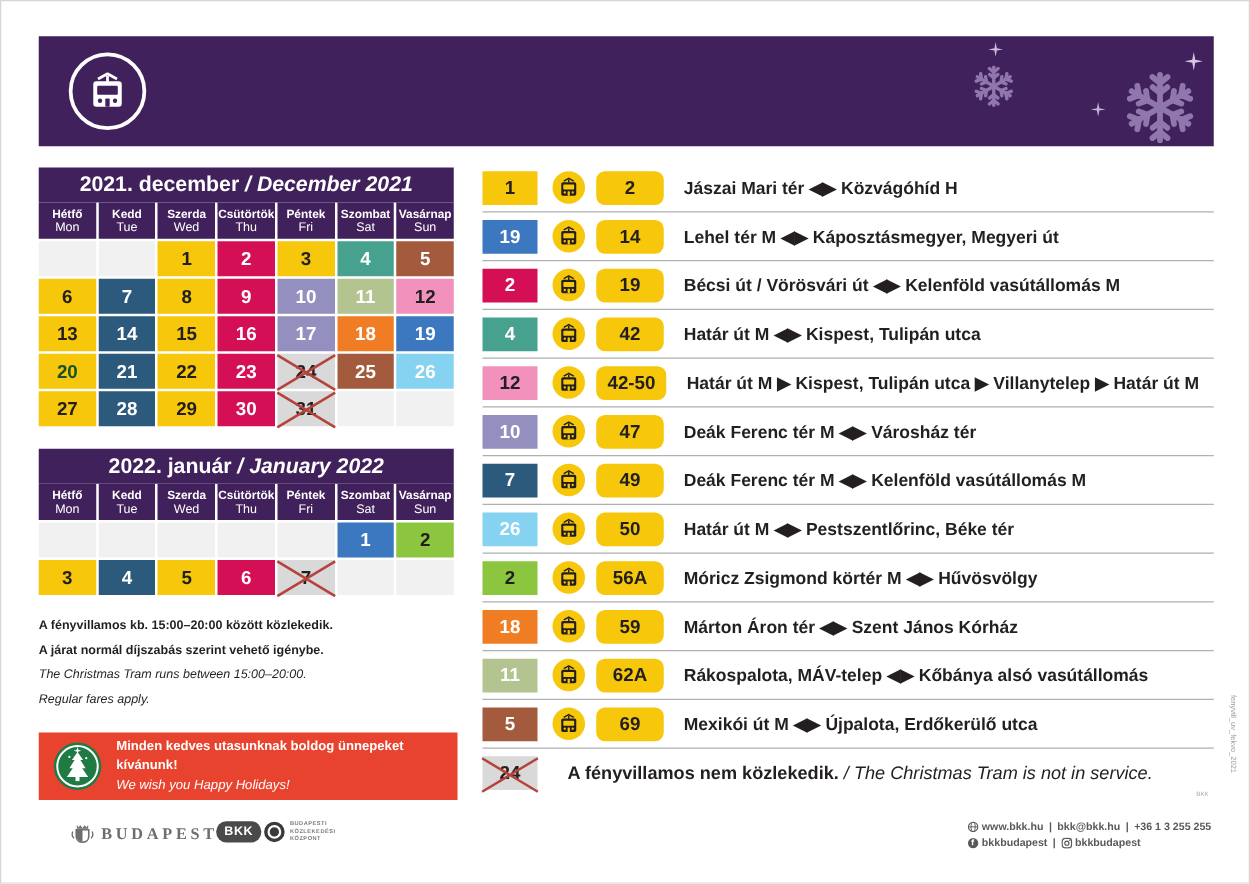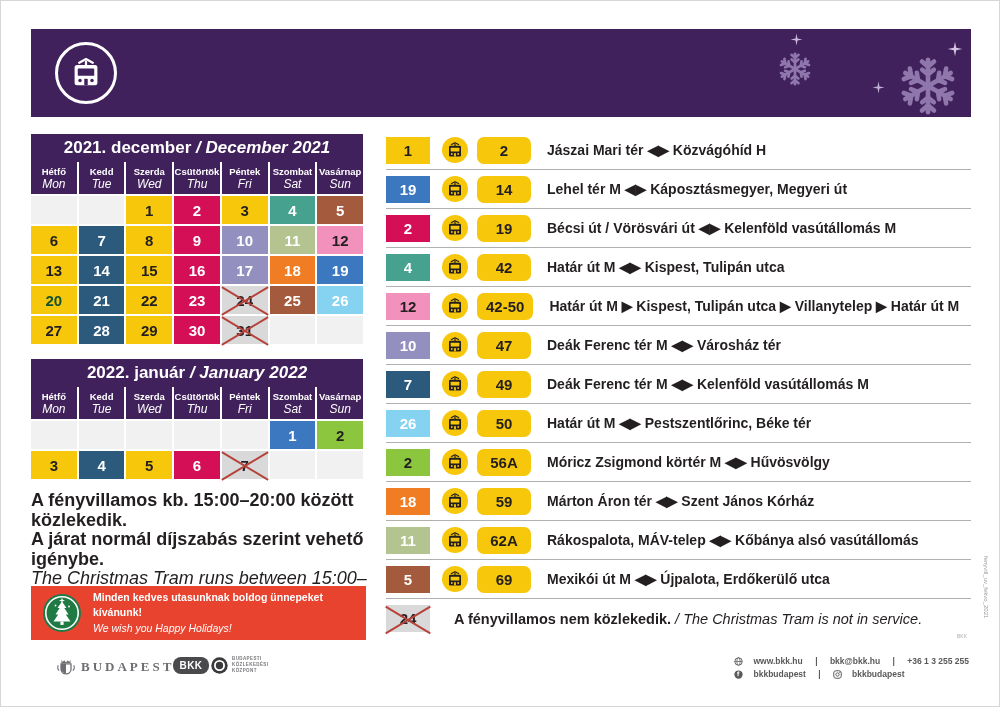--- a/index.html
+++ b/index.html
@@ -16,28 +16,28 @@
   .tram-svg .cut{fill:var(--cut,#F6C70B);}
 
   
   .calendar{position:absolute;left:30px;width:332px;}
   .cal-title{background:#41215B;color:#fff;height:28px;display:flex;align-items:center;justify-content:center;font-size:17px;margin-bottom:0;}
   .cal-title .hu{font-weight:bold;}
   .cal-title .en{font-weight:bold;font-style:italic;white-space:pre;}
   .cal-grid{display:grid;grid-template-columns:repeat(7,1fr);gap:2px;}
   .cal-head{background:#41215B;color:#fff;text-align:center;padding:4px 0 3px;}
   .hd-hu{font-size:9.5px;font-weight:bold;}
-  .hd-en{font-size:12px;font-style:italic;}
+  .hd-en{font-size:10px;}
   .cal-cell{height:28px;display:flex;align-items:center;justify-content:center;font-size:15px;font-weight:bold;position:relative;}
   .crossed::before,.crossed::after{content:"";position:absolute;left:-9%;width:118%;height:2px;background:#B5433B;top:50%;}
   .crossed::before{transform:rotate(31deg);}
   .crossed::after{transform:rotate(-31deg);}
 
   
-  .info{position:absolute;left:30px;top:490px;width:345px;font-size:18px;line-height:19.5px;}
+  .info{position:absolute;left:30px;top:490px;width:345px;font-size:10px;line-height:19.5px;}
   .info .b{font-weight:bold;}
   .info .i{font-style:italic;}
 
   
   .banner{position:absolute;left:30px;top:585px;width:335px;height:54px;background:#E8432F;display:flex;align-items:center;}
   .tree-circle{margin-left:11px;flex:0 0 auto;}
   .banner-text{margin-left:11px;color:#fff;line-height:1.45;}
   .banner-hu{font-size:10.5px;font-weight:bold;}
   .banner-en{font-size:10.5px;font-style:italic;}
 
@@ -57,21 +57,21 @@
   .side-text{position:absolute;right:10px;top:555px;font-size:6px;color:#9a9a9a;writing-mode:vertical-rl;}
 
   
   .footer{position:absolute;left:0;top:648px;width:1000px;height:50px;}
   .bp-logo{position:absolute;left:55px;top:8px;display:flex;align-items:center;color:#6d6e71;}
   .bp-name{font-family:"Liberation Serif",serif;font-weight:bold;font-size:13px;letter-spacing:3px;margin-left:5px;}
   .bkk-logo{position:absolute;left:172px;top:7px;display:flex;align-items:center;}
   .bkk-box{background:#4A4A4C;color:#fff;border-radius:8px;font-size:10px;font-weight:bold;width:36px;height:17px;display:flex;align-items:center;justify-content:center;letter-spacing:.5px;}
   .bkk-org{margin-left:4px;color:#77787B;font-size:4.5px;font-weight:bold;letter-spacing:.4px;line-height:1.35;}
   .contact{position:absolute;right:32px;top:6px;text-align:left;color:#58595B;font-size:8.5px;font-weight:bold;line-height:1.55;}
-  .contact .row{display:flex;align-items:center;gap:10px;}
+  .contact .row{display:flex;align-items:center;gap:2px;}
   .contact svg{flex:0 0 auto;}
   .sep{white-space:pre;}
 </style>
 </head>
 <body>
 
 <div class="page">
 
   <div class="header">
     <span class="hdr-tram-circle">

